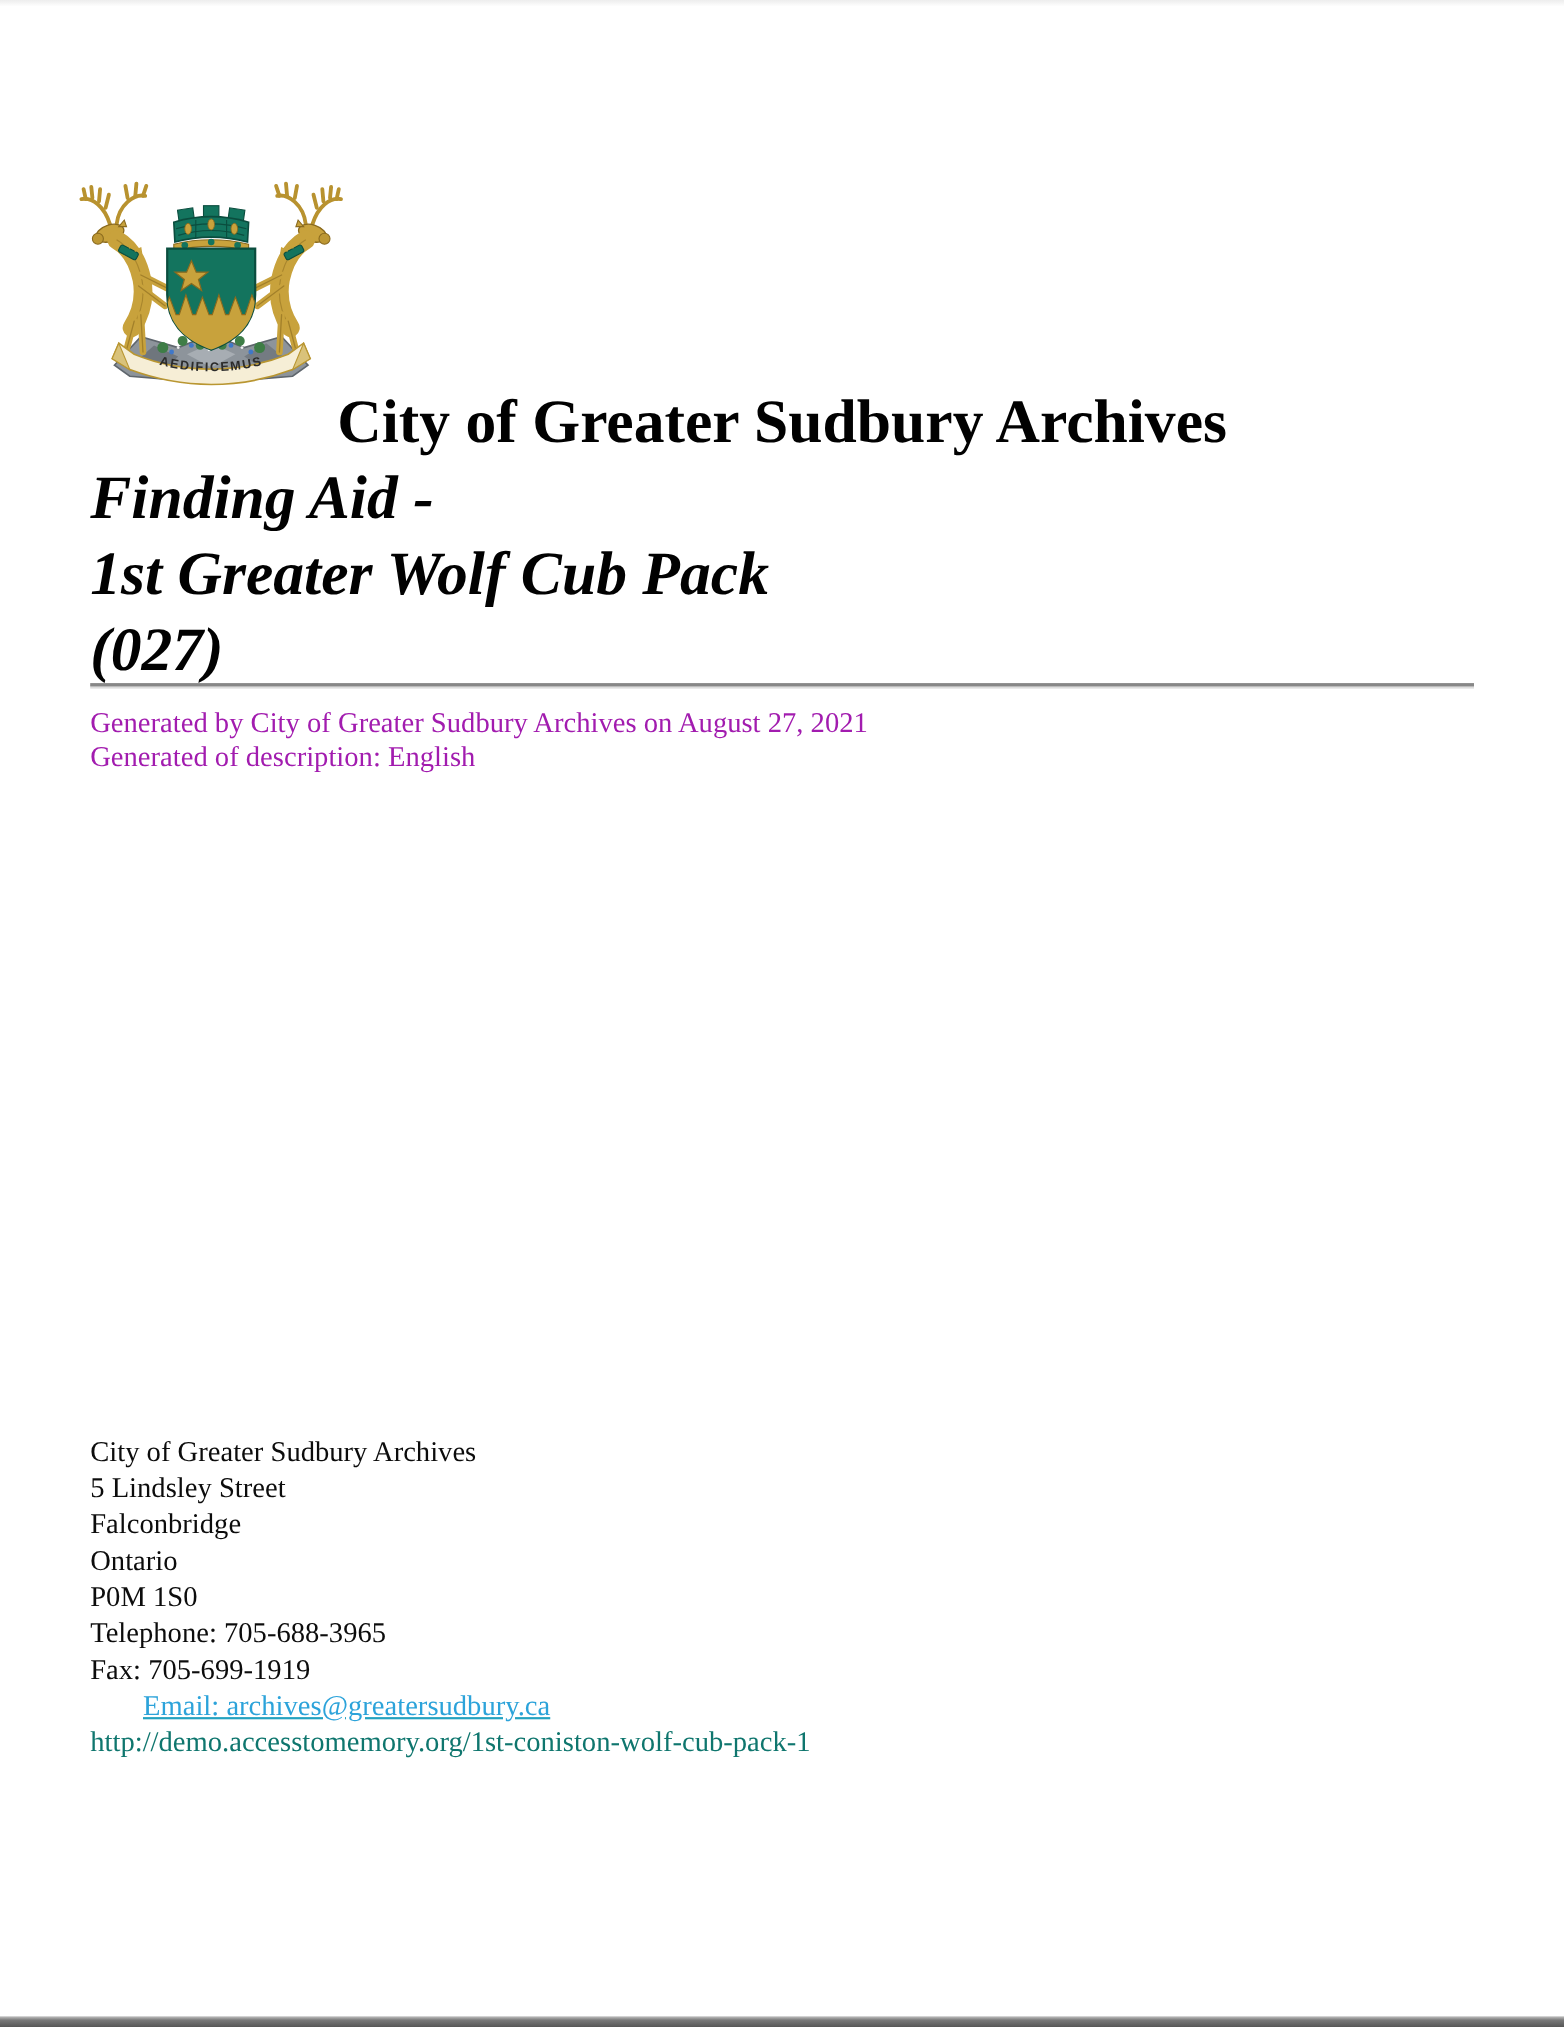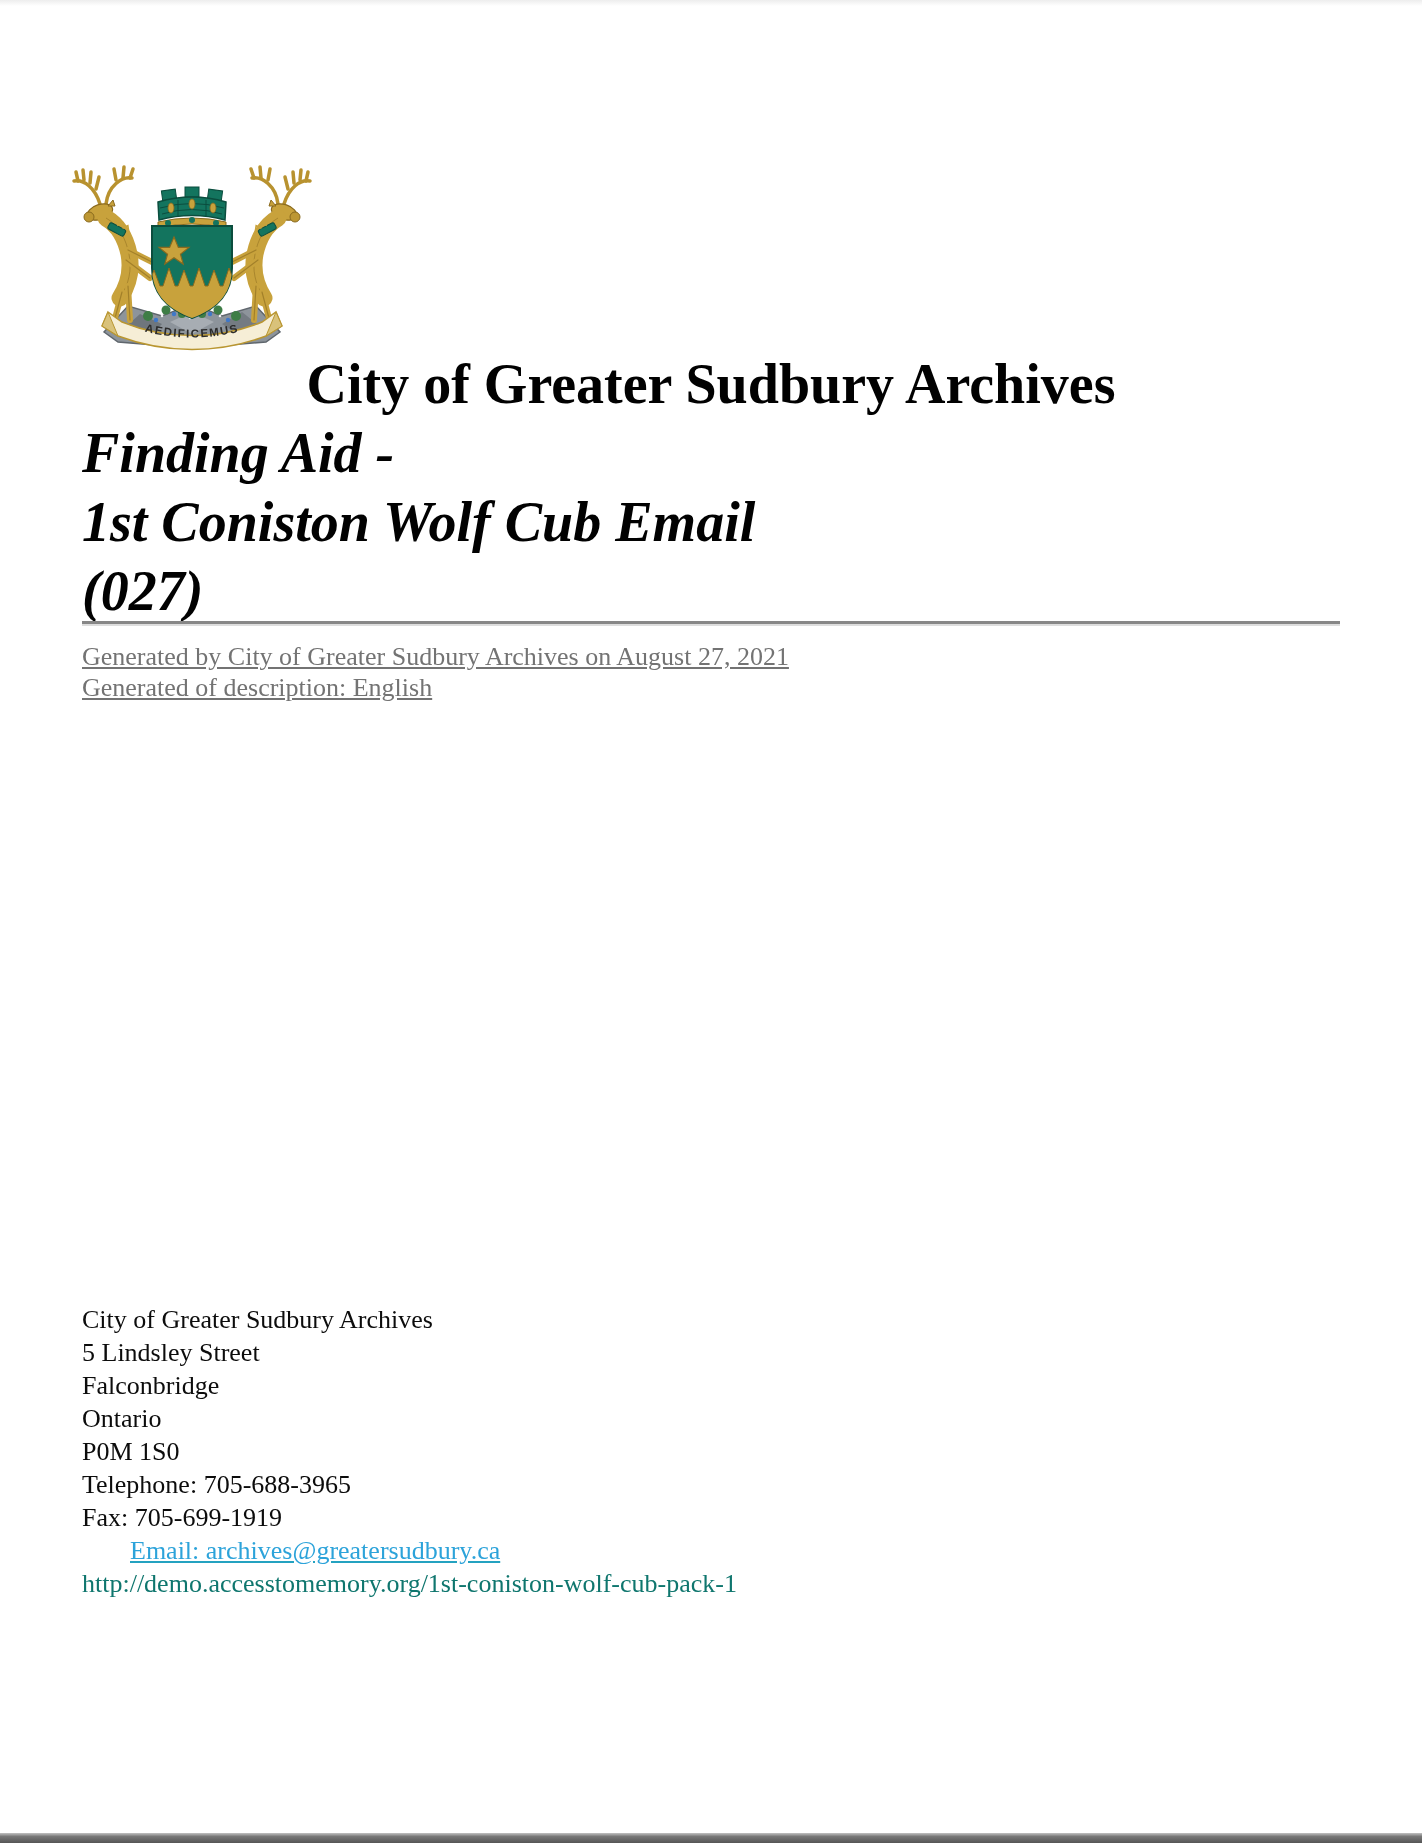--- a/index.html
+++ b/index.html
@@ -30,21 +30,21 @@
     letter-spacing: 0px; color: #010101;
   }
   .doc-title .line { display: block; text-align: left; font-style: italic; }
   .doc-title .line-centered { display: block; text-align: center; }
   .rule {
     position: absolute; left: 82px; top: 621px; width: 1258px; height: 3px;
     background: #878787; box-shadow: 0 2px 0 #dddddd;
   }
   .meta-block {
     position: absolute; left: 82px; top: 641px;
-    font-size: 26px; line-height: 31px; color: #737373; text-decoration: underline;
+    font-size: 26px; line-height: 31px; color: #a21caf;
   }
   .meta-block p { margin: 0; }
   .contact-block {
     position: absolute; left: 82px; top: 1303px;
     font-size: 26px; line-height: 33px; color: #0c0c0c;
   }
   .contact-block p { margin: 0; }
   .email-link {
     color: #2ca3da;
     text-decoration: underline;
@@ -170,21 +170,21 @@
       <path d="M206,148 L196,172 L212,162 Z" fill="#d9c27a" stroke="#b99631" stroke-width="1"></path>
       <text font-family="Liberation Sans, DejaVu Sans, sans-serif" font-size="11.5" font-weight="bold" fill="#2b2b2b" letter-spacing="1.5">
         <textPath href="#motto-arc" startOffset="50%" text-anchor="middle">AEDIFICEMUS</textPath>
       </text>
     </g>
   </svg>
 
   <h1 class="doc-title">
     <span class="line-centered">City of Greater Sudbury Archives</span>
     <span class="line">Finding Aid -</span>
-    <span class="line">1st Coniston Wolf Cub Email</span>
+    <span class="line">1st Greater Wolf Cub Pack</span>
     <span class="line">(027)</span>
   </h1>
 
   <div class="rule"></div>
 
   <div class="meta-block">
     <p>Generated by City of Greater Sudbury Archives on August 27, 2021</p>
     <p>Generated of description: English</p>
   </div>
 

